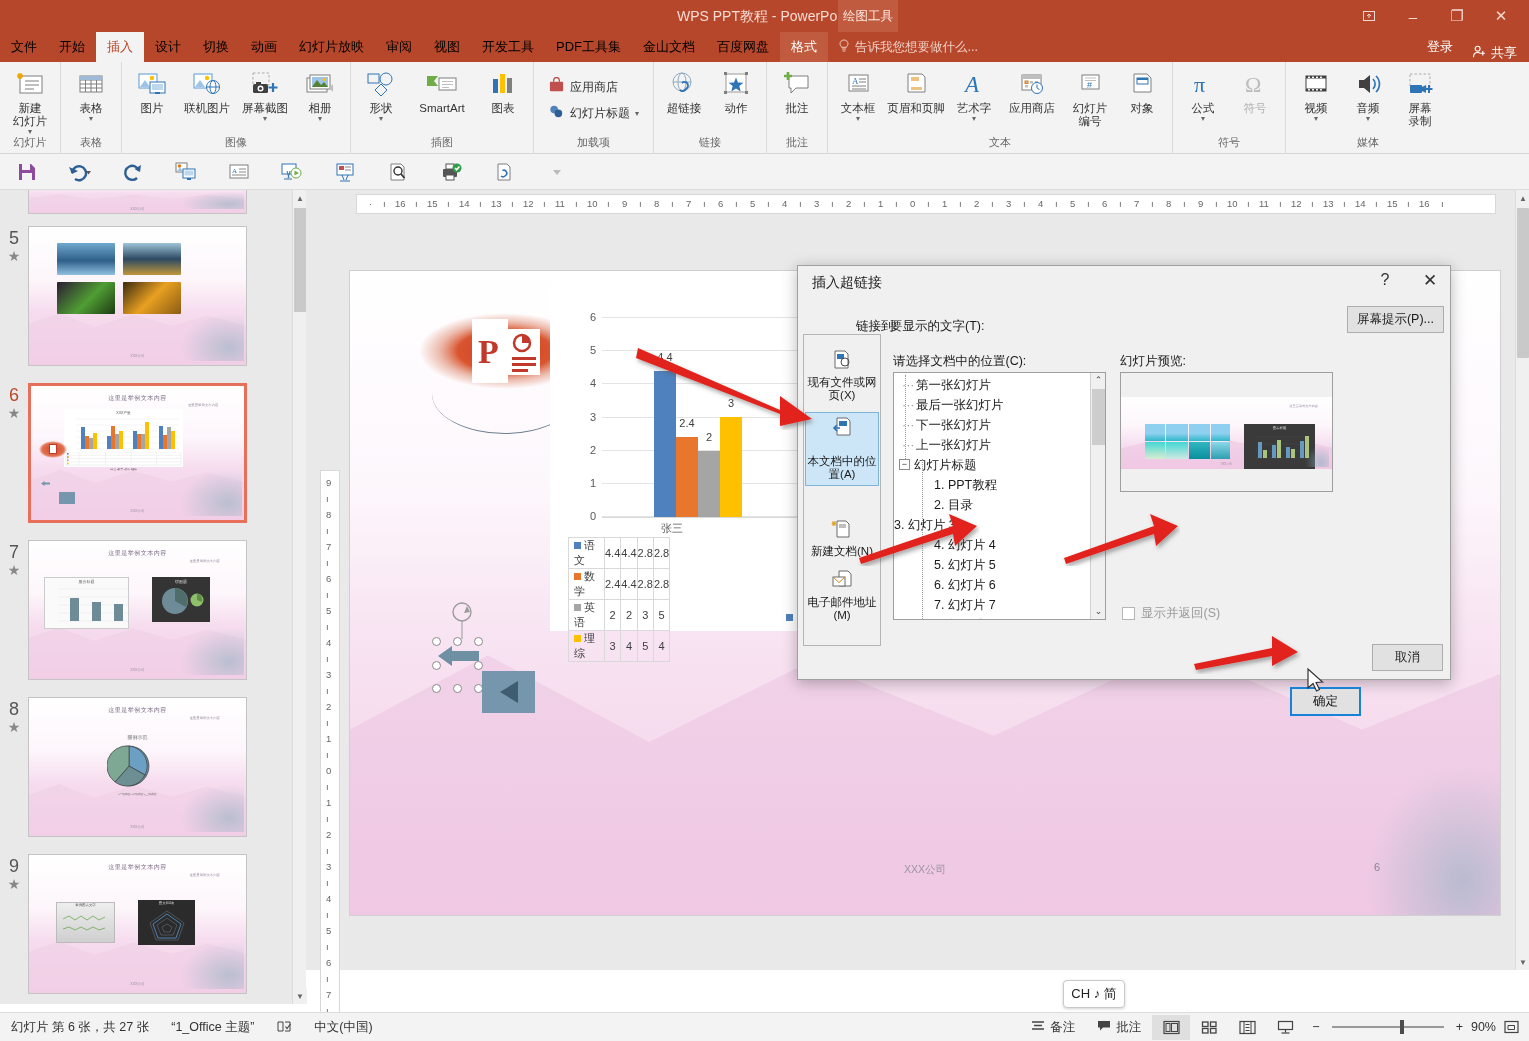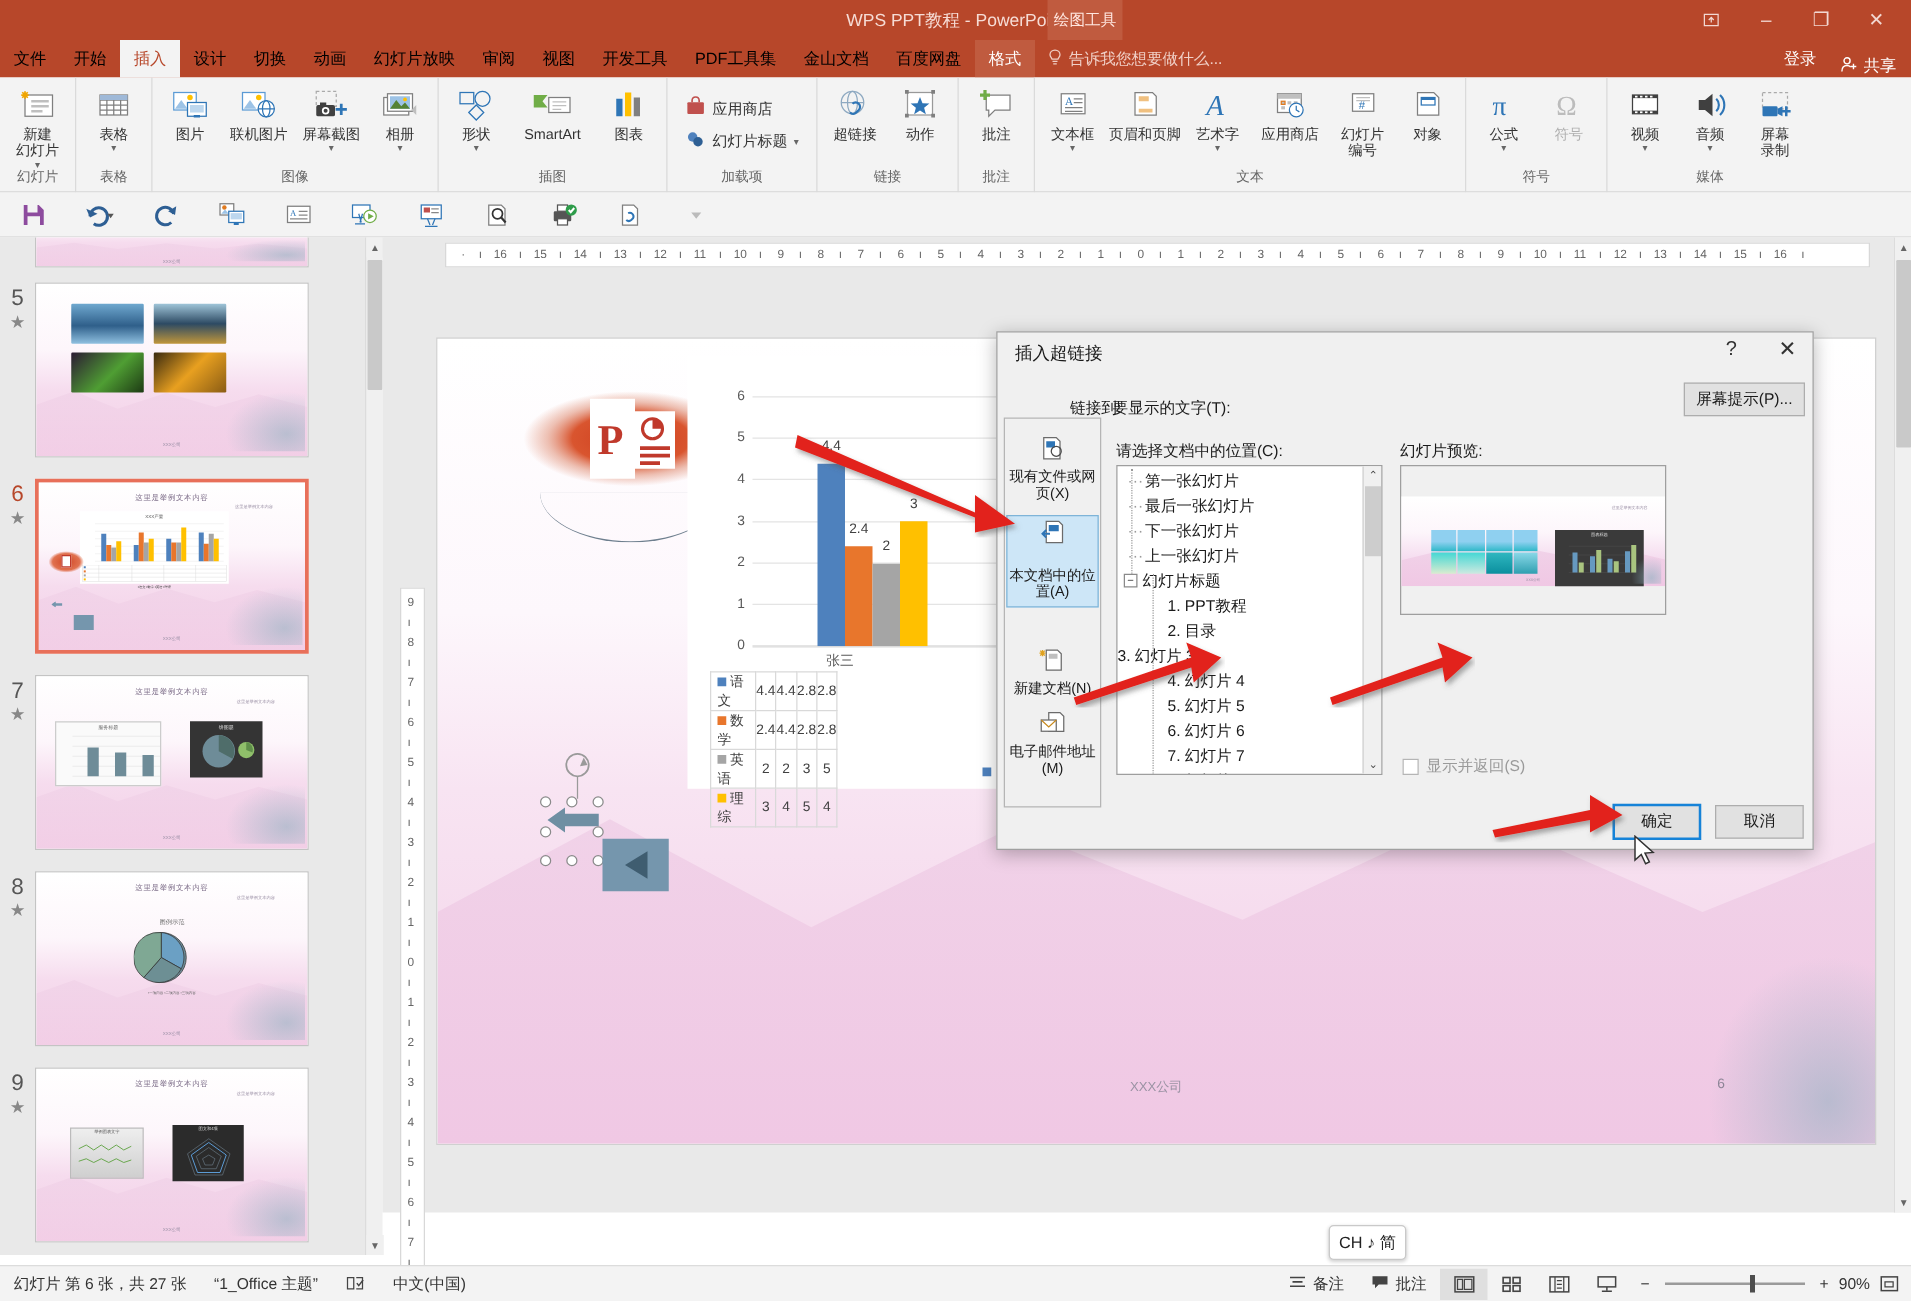--- a/index.html
+++ b/index.html
@@ -231,21 +231,21 @@
   .sidewrap { position:absolute; left:803px; top:334px; width:78px; height:312px;
               background:#f0f0f0; border:1px solid #b5b5b5; }
   .fld {
     position:absolute; background:#fff; border:1px solid #9e9e9e;
     font-size:12.5px; color:#808080; padding:5px 7px;
   }
   .btn {
     position:absolute; background:#e1e1e1; border:1px solid #adadad;
     font-size:12.5px; color:#1a1a1a; display:flex; align-items:center; justify-content:center;
   }
-  .btn.primary { border:2px solid #1683d8; background:#e1e1e1; }
+  .btn.primary { border:2px solid #1683d8; background:#e1e1e1;margin-top:44px; }
   .listbox {
     position:absolute; left:893px; top:372px; width:213px; height:248px;
     background:#fff; border:1px solid #9e9e9e; overflow:hidden;
   }
   .listitem { font-size:12.5px; color:#1a1a1a; height:20px; line-height:20px;
               padding-left:22px; white-space:nowrap; position:relative; }
   .listitem.child { padding-left:40px; }
   .dotted { position:absolute; border-left:1px dotted #9a9a9a; }
   .preview {
     position:absolute; left:1120px; top:372px; width:213px; height:120px;

